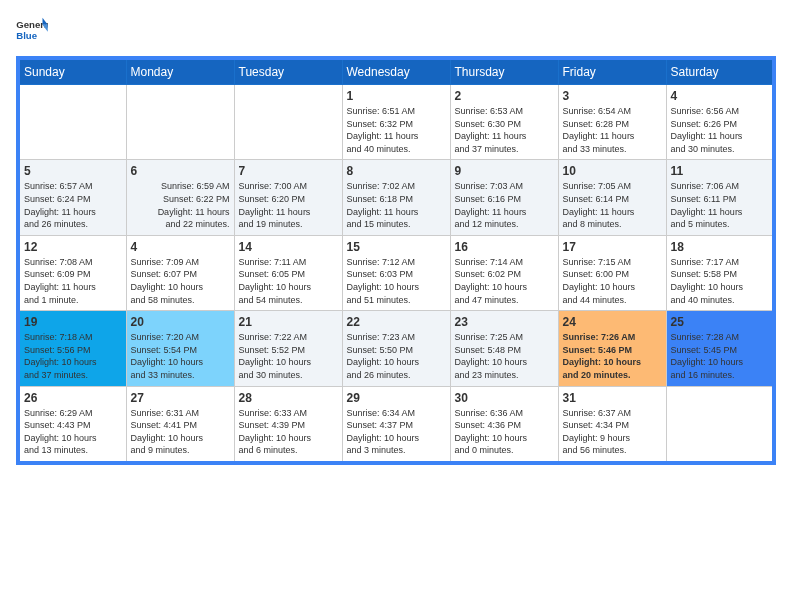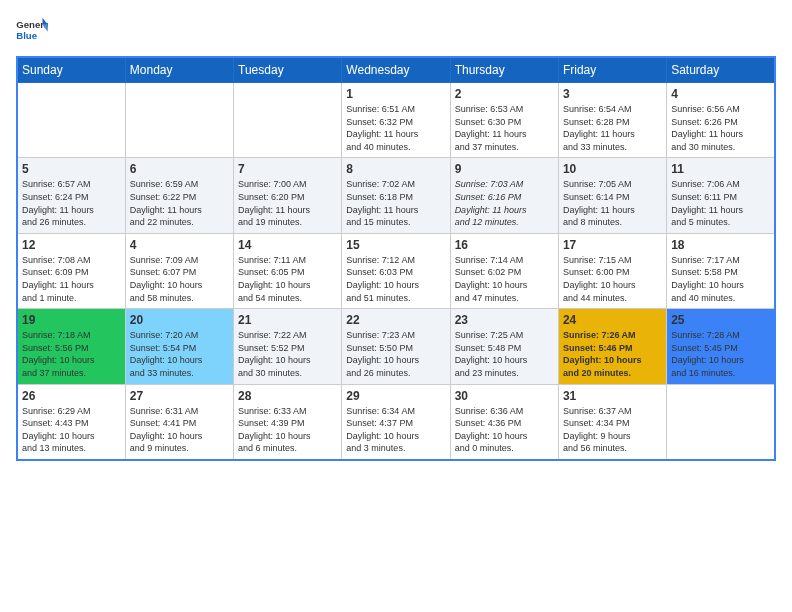--- a/index.html
+++ b/index.html
@@ -33,21 +33,21 @@
       color: #333;
       font-weight: normal;
     }
     .location {
       font-size: 14px;
       color: #555;
     }
     .calendar {
       width: 100%;
       border-collapse: collapse;
-      border: 2px solid #3b82f6;
+      border: 4px solid #3b82f6;
     }
     .calendar th {
       background: #1565C0;
       color: #fff;
       font-size: 12px;
       padding: 5px 4px;
       text-align: left;
       border: 1px solid #1a70cc;
       font-weight: normal;
     }
@@ -146,42 +146,42 @@
       <tr>
         <td style="background: rgb(240, 244, 248);">
           <span class="day-number">5</span>
           <div class="day-info" style="white-space: pre-line;">Sunrise: 6:57 AM
 Sunset: 6:24 PM
 Daylight: 11 hours
 and 26 minutes.</div>
         </td>
         <td style="background: rgb(240, 244, 248);">
           <span class="day-number">6</span>
-          <div class="day-info" style="white-space: pre-line;">Sunrise: 6:59 AM
+          <div class="day-info" style="white-space: pre-line; text-align: right;">Sunrise: 6:59 AM
 Sunset: 6:22 PM
 Daylight: 11 hours
 and 22 minutes.</div>
         </td>
         <td style="background: rgb(240, 244, 248);">
           <span class="day-number">7</span>
           <div class="day-info" style="white-space: pre-line;">Sunrise: 7:00 AM
 Sunset: 6:20 PM
 Daylight: 11 hours
 and 19 minutes.</div>
         </td>
         <td style="background: rgb(240, 244, 248);">
           <span class="day-number">8</span>
           <div class="day-info" style="white-space: pre-line;">Sunrise: 7:02 AM
 Sunset: 6:18 PM
 Daylight: 11 hours
 and 15 minutes.</div>
         </td>
         <td style="background: rgb(240, 244, 248);">
           <span class="day-number">9</span>
-          <div class="day-info" style="white-space: pre-line; font-style: italic;">Sunrise: 7:03 AM
+          <div class="day-info" style="white-space: pre-line;">Sunrise: 7:03 AM
 Sunset: 6:16 PM
 Daylight: 11 hours
 and 12 minutes.</div>
         </td>
         <td style="background: rgb(240, 244, 248);">
           <span class="day-number">10</span>
           <div class="day-info" style="white-space: pre-line;">Sunrise: 7:05 AM
 Sunset: 6:14 PM
 Daylight: 11 hours
 and 8 minutes.</div>
@@ -239,21 +239,21 @@
         </td>
         <td>
           <span class="day-number">18</span>
           <div class="day-info" style="white-space: pre-line;">Sunrise: 7:17 AM
 Sunset: 5:58 PM
 Daylight: 10 hours
 and 40 minutes.</div>
         </td>
       </tr>
       <tr>
-        <td style="background: #22c55e;">
+        <td style="background: #0ea5e9;">
           <span class="day-number">19</span>
           <div class="day-info" style="white-space: pre-line;">Sunrise: 7:18 AM
 Sunset: 5:56 PM
 Daylight: 10 hours
 and 37 minutes.</div>
         </td>
         <td style="background: #7dd3fc;">
           <span class="day-number">20</span>
           <div class="day-info" style="white-space: pre-line;">Sunrise: 7:20 AM
 Sunset: 5:54 PM
@@ -274,21 +274,21 @@
 Daylight: 10 hours
 and 26 minutes.</div>
         </td>
         <td style="background: rgb(240, 244, 248);">
           <span class="day-number">23</span>
           <div class="day-info" style="white-space: pre-line;">Sunrise: 7:25 AM
 Sunset: 5:48 PM
 Daylight: 10 hours
 and 23 minutes.</div>
         </td>
-        <td style="background: #eab308;">
+        <td style="background: #fdba74;">
           <span class="day-number">24</span>
           <div class="day-info" style="white-space: pre-line; font-weight: bold;">Sunrise: 7:26 AM
 Sunset: 5:46 PM
 Daylight: 10 hours
 and 20 minutes.</div>
         </td>
         <td style="background: #3b82f6;">
           <span class="day-number">25</span>
           <div class="day-info" style="white-space: pre-line;">Sunrise: 7:28 AM
 Sunset: 5:45 PM

